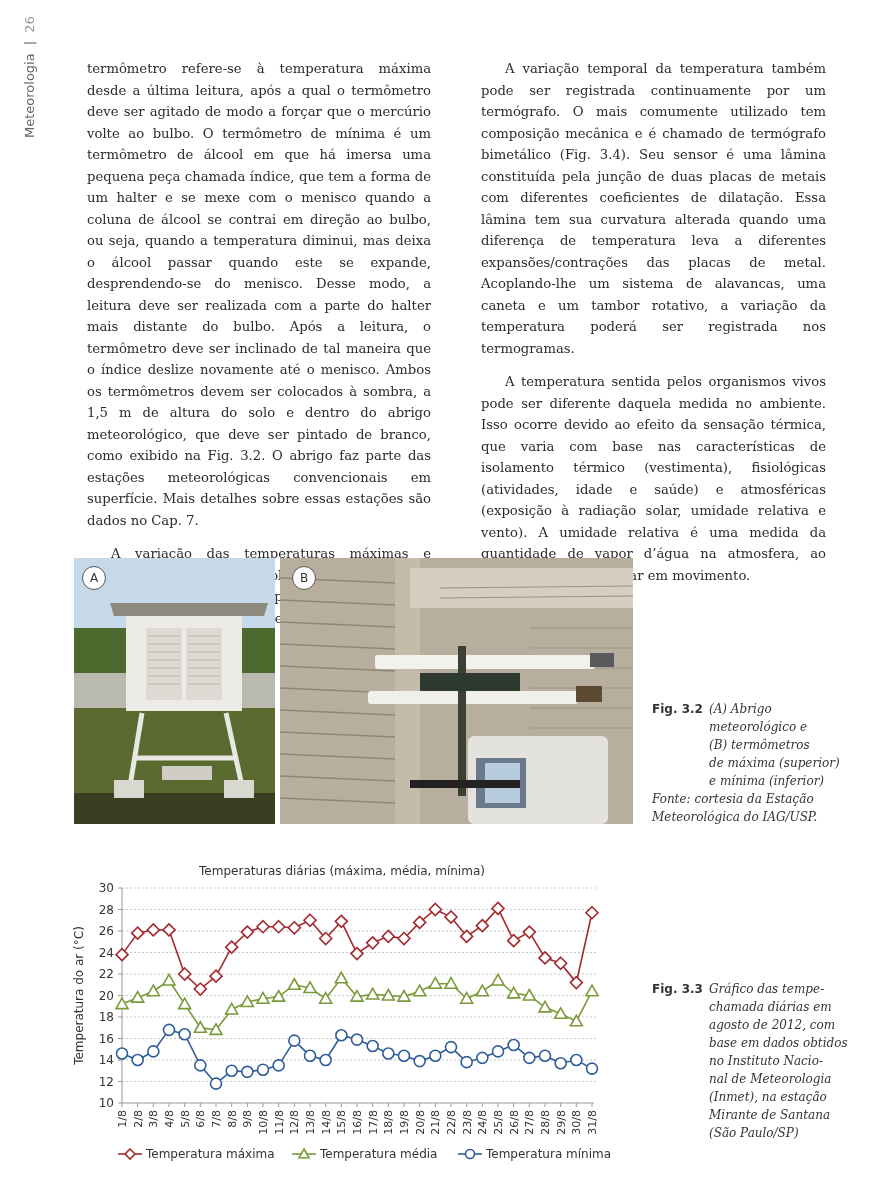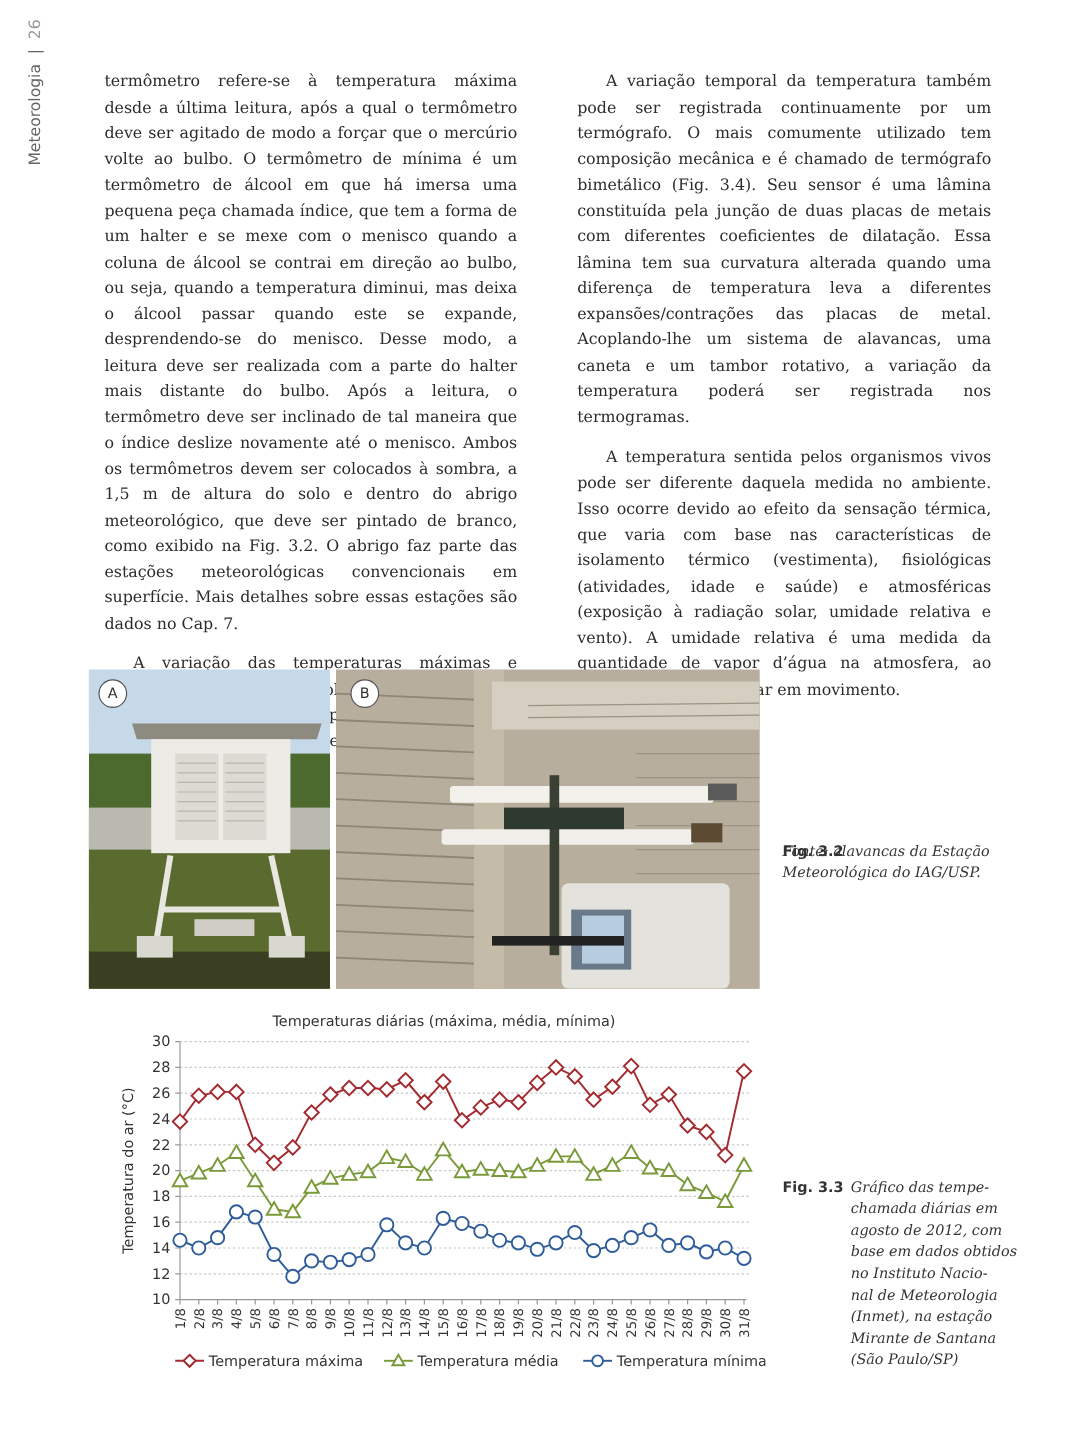--- a/index.html
+++ b/index.html
@@ -14,21 +14,21 @@
   #col-right{left:469px;width:369px;}
   .photo{position:absolute;overflow:hidden;}
   #photo-a{left:74px;top:558px;width:201px;height:266px;background:linear-gradient(180deg,#bcd3e6 0%,#dbe6ee 30%,#9aa88a 55%,#6d7a3e 75%,#4a4f2c 100%);}
   #photo-b{left:280px;top:558px;width:353px;height:266px;background:#b5ab9b;}
   .badge{position:absolute;width:22px;height:22px;border-radius:50%;background:#fff;border:1px solid #555;font-family:"DejaVu Sans",sans-serif;font-size:12px;line-height:22px;text-align:center;color:#333;}
   .cap{position:absolute;font-size:12px;line-height:18px;color:#333;}
   .cap .lbl{font-family:"DejaVu Sans",sans-serif;font-weight:bold;font-size:12px;position:absolute;left:0;top:0;white-space:nowrap;}
   .cap .txt{font-style:italic;}
   #cap-32{left:652px;top:700px;width:220px;}
   #cap-33{left:652px;top:980px;width:220px;}
-  #chart{position:absolute;left:70px;top:840px;width:540px;height:310px;margin-left:28px;}
+  #chart{position:absolute;left:70px;top:860px;width:540px;height:310px;}
   #chart svg text{font-family:"DejaVu Sans",sans-serif;}
 </style>
 </head>
 <body>
 
 <div class="side-header">
   <div class="rot">
     <span>Meteorologia</span>
     <span style="margin:0 4px;">|</span>
     <span class="pg">26</span>
@@ -121,22 +121,29 @@
     <rect x="188" y="178" width="140" height="88" rx="6" fill="#e3e2dc"></rect>
     <rect x="196" y="200" width="50" height="50" fill="#6a7a8a"></rect>
     <rect x="205" y="205" width="35" height="40" fill="#b8cce0"></rect>
     <rect x="130" y="222" width="110" height="8" fill="#222"></rect>
   </svg>
   <div class="badge" style="left:12px;top:8px;">B</div>
 </div>
 
 <div class="cap" id="cap-32">
   <span class="lbl">Fig. 3.2</span>
+  <div class="txt" style="margin-left:57px;">
+    <div>(A) Abrigo</div>
+    <div>meteorológico e</div>
+    <div>(B) termômetros</div>
+    <div>de máxima (superior)</div>
+    <div>e mínima (inferior)</div>
+  </div>
   <div class="txt">
-    <div>Fonte: alavancas da Estação</div>
+    <div>Fonte: cortesia da Estação</div>
     <div>Meteorológica do IAG/USP.</div>
   </div>
 </div>
 
 <div id="chart">
   <svg id="chart-svg" width="540" height="310">
       <text x="272" y="15" text-anchor="middle" font-size="12" fill="#333">Temperaturas diárias (máxima, média, mínima)</text>
       <line x1="48" x2="52" y1="243" y2="243" stroke="#999"></line>
       <text x="44" y="247" text-anchor="end" font-size="12" fill="#333">10</text>
       <line x1="52" x2="526" y1="221.5" y2="221.5" stroke="#c8c8c8" stroke-dasharray="2,2" stroke-width="1"></line>

